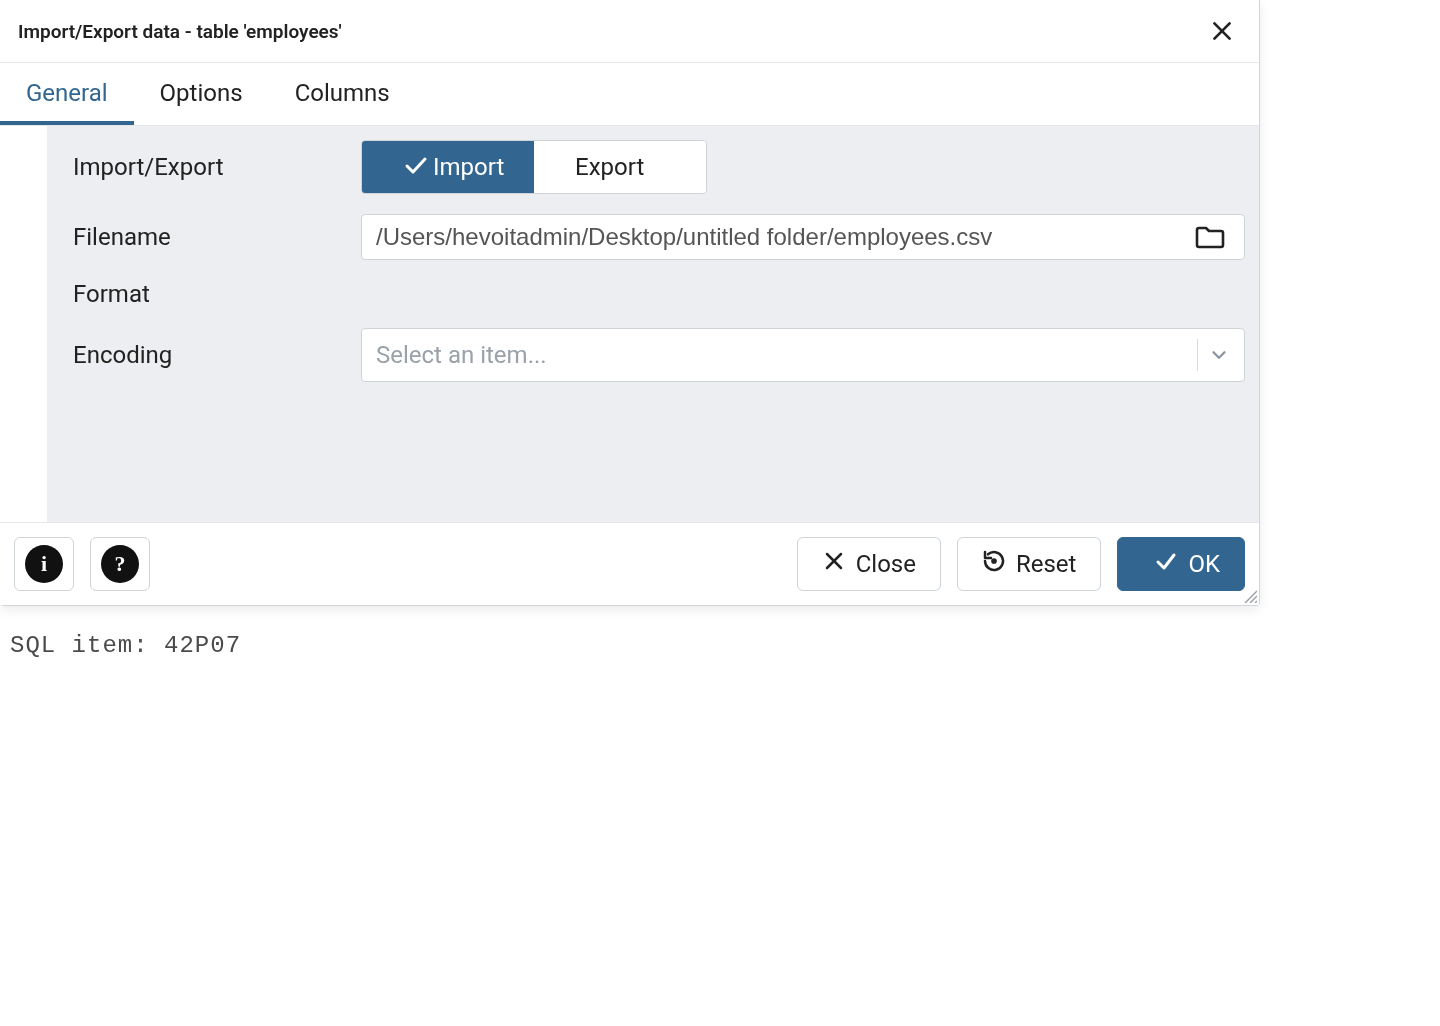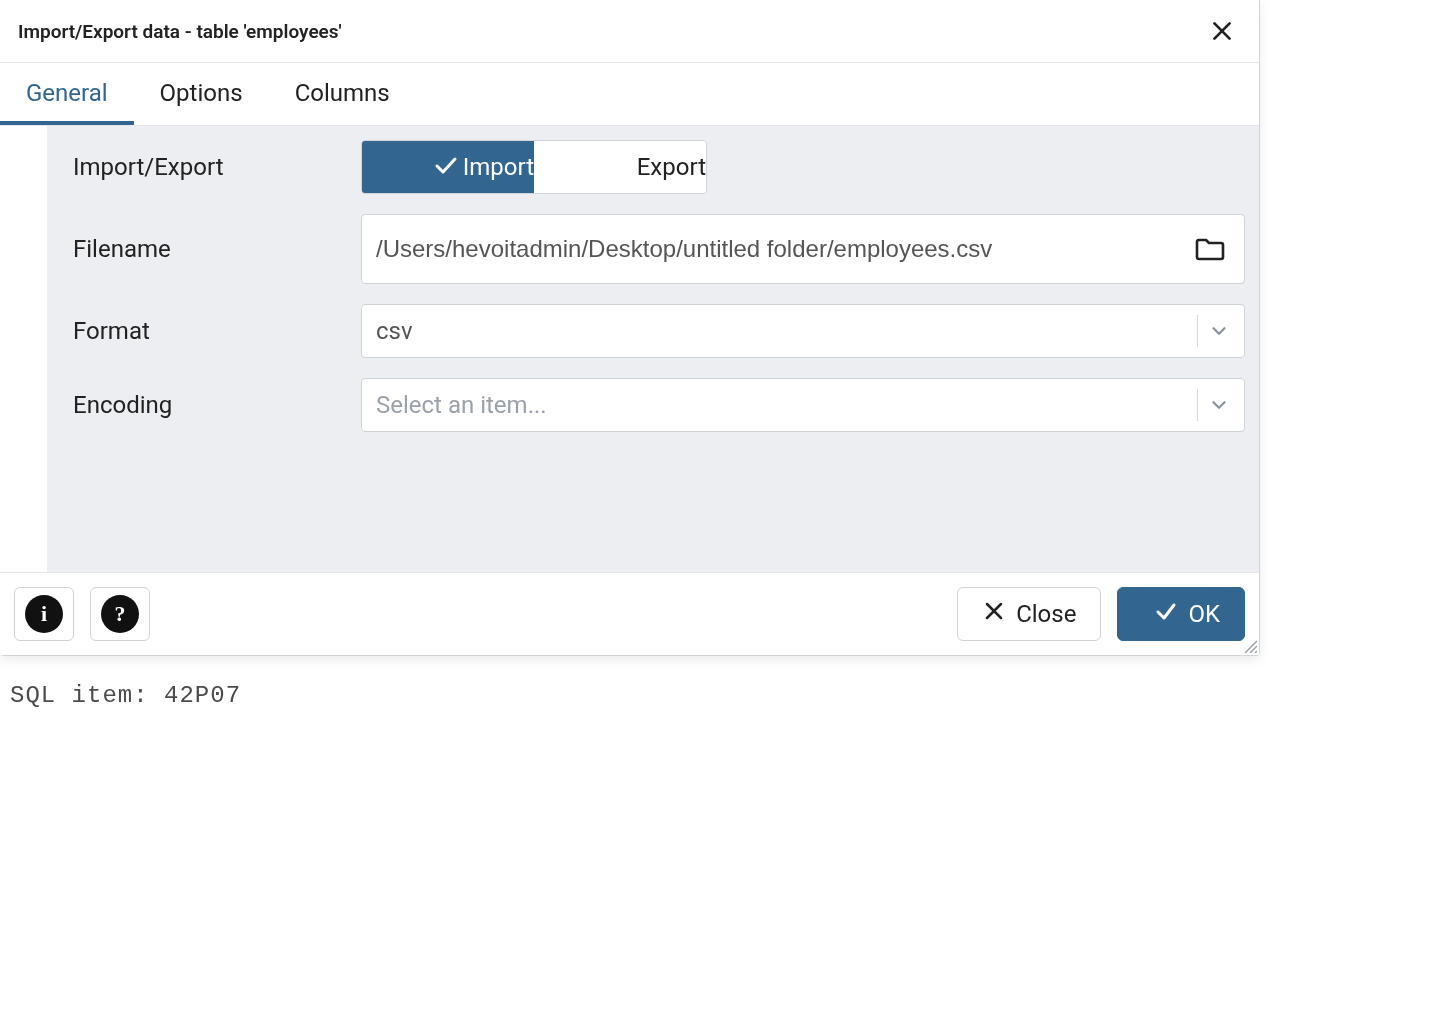--- a/index.html
+++ b/index.html
@@ -84,41 +84,41 @@
     border: 1px solid #cfd4d9;
     border-radius: 4px;
     overflow: hidden;
     width: 346px;
     height: 54px;
   }
   .toggle-btn {
     flex: 1;
     display: flex;
     align-items: center;
-    justify-content: flex-end;
+    justify-content: flex-start;
     gap: 4px;
     font-size: 24px;
     cursor: pointer;
     background: #fff;
     color: #222;
     padding-left: 41px;
   }
   .toggle-btn.active {
     background: #326690;
     color: #fff;
   }
   .toggle-btn svg { width: 26px; height: 20px; }
   
   .file-wrap {
     display: flex;
     align-items: center;
     background: #fff;
     border: 1px solid #cfd4d9;
     border-radius: 4px;
-    height: 70px;
+    height: 46px;
     padding: 0 14px;
   }
   .file-input {
     flex: 1;
     border: none;
     outline: none;
     font-size: 24px;
     color: #555;
     background: transparent;
   }
@@ -290,31 +290,20 @@
             <svg viewBox="0 0 32 26" fill="none" stroke="#222" stroke-width="2.6" stroke-linejoin="round">
               <path d="M3 6 a2 2 0 0 1 2 -2 h7 l3 3 h12 a2 2 0 0 1 2 2 v12 a2 2 0 0 1 -2 2 H5 a2 2 0 0 1 -2 -2 Z"></path>
             </svg>
           </span>
         </div>
       </div>
     </div>
 
     <div class="form-row">
       <div class="form-label">Format</div>
-      <div class="form-field">
-        <div class="select-wrap">
-          <div class="select-value">csv</div>
-          <div class="select-sep"></div>
-          <span class="chevron">
-            <svg viewBox="0 0 24 24" fill="none" stroke="currentColor" stroke-width="2.5" stroke-linecap="round" stroke-linejoin="round">
-              <polyline points="6 9 12 15 18 9"></polyline>
-            </svg>
-          </span>
-        </div>
-      </div>
     </div>
 
     <div class="form-row">
       <div class="form-label">Encoding</div>
       <div class="form-field">
         <div class="select-wrap">
           <div class="select-value placeholder">Select an item...</div>
           <div class="select-sep"></div>
           <span class="chevron">
             <svg viewBox="0 0 24 24" fill="none" stroke="currentColor" stroke-width="2.5" stroke-linecap="round" stroke-linejoin="round">
@@ -339,20 +328,30 @@
     <div class="footer-right">
       <div class="btn">
         <span>
           <svg viewBox="0 0 24 24" fill="none" stroke="#222" stroke-width="2.5" stroke-linecap="round">
             <line x1="5" y1="5" x2="19" y2="19"></line>
               <line x1="19" y1="5" x2="5" y2="19"></line>
           </svg>
         </span>
         <span>Close</span>
       </div>
+      <div class="btn">
+        <span>
+          <svg viewBox="0 0 24 24" fill="none" stroke="#222" stroke-width="2.5" stroke-linecap="round" stroke-linejoin="round">
+            <path d="M3 12 a9 9 0 1 0 3 -6.7"></path>
+            <polyline points="3 3 3 9 9 9"></polyline>
+            <circle cx="12" cy="12" r="1.6" fill="#222"></circle>
+          </svg>
+        </span>
+        <span>Reset</span>
+      </div>
       <div class="btn primary">
         <span>
           <svg viewBox="0 0 24 24" fill="none" stroke="#fff" stroke-width="3" stroke-linecap="round" stroke-linejoin="round">
             <polyline points="4 13 10 19 20 6"></polyline>
           </svg>
         </span>
         <span>OK</span>
       </div>
     </div>
     <span class="resize-grip">

